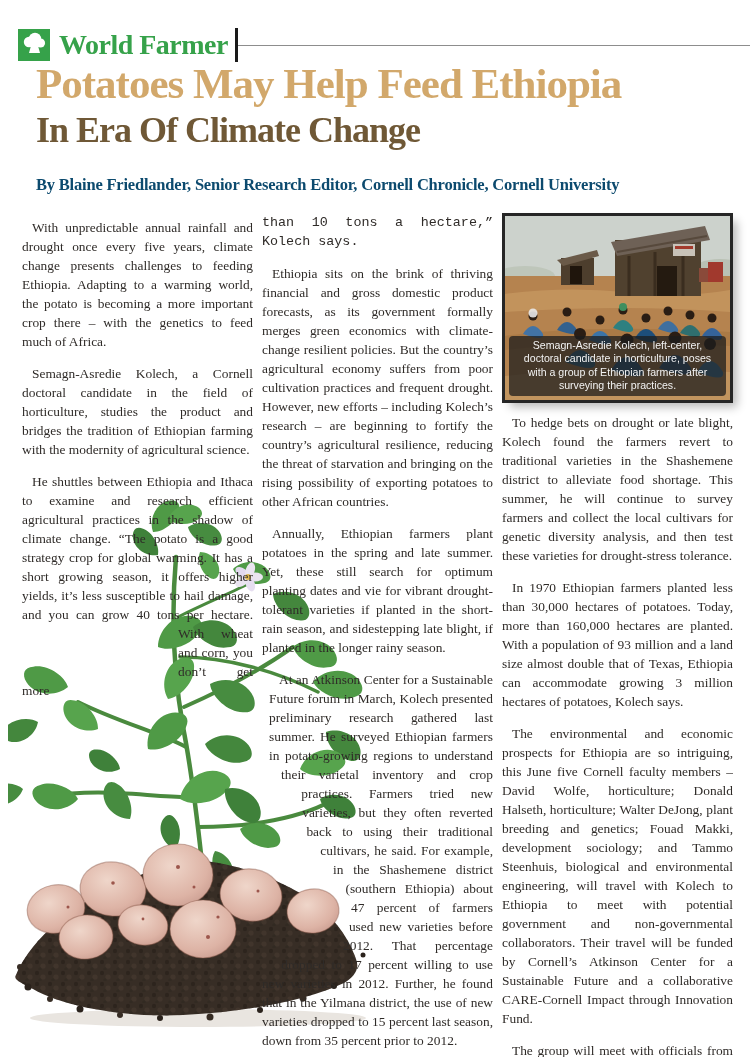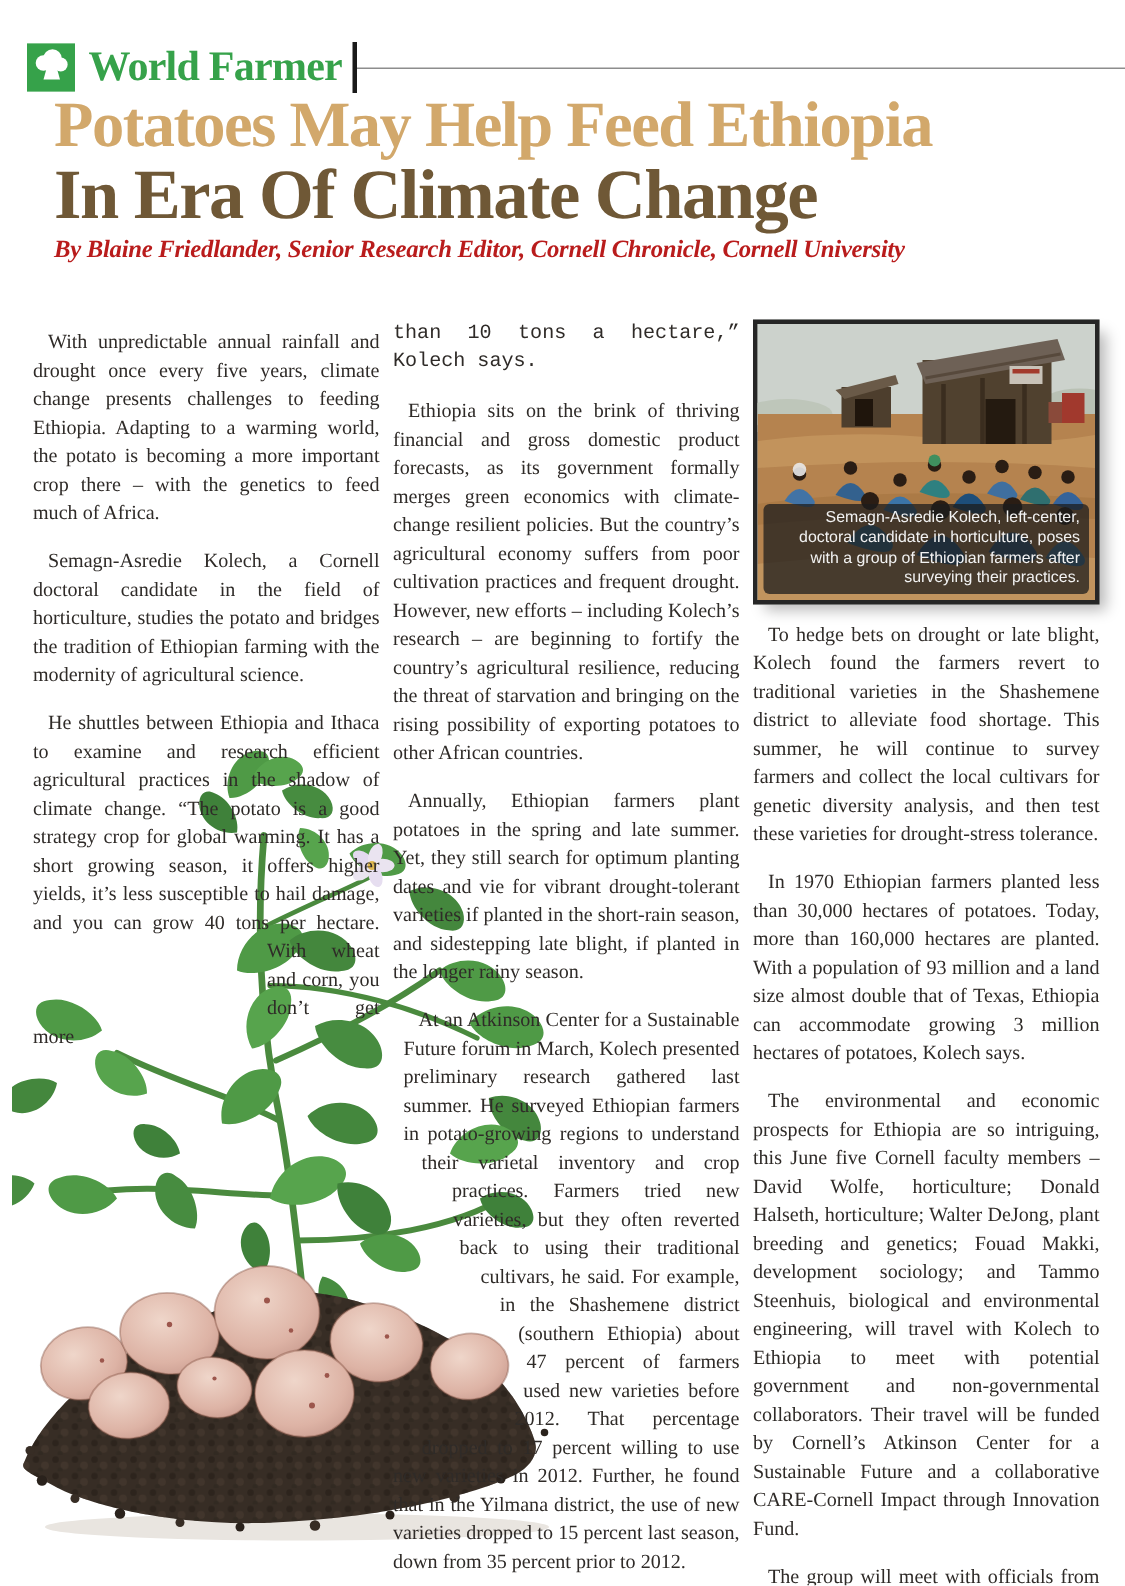--- a/index.html
+++ b/index.html
@@ -9,22 +9,22 @@
   
   .masthead{position:absolute;top:26px;left:18px;right:0;height:38px;display:flex;align-items:center;text-align:right;}
   .logo{width:32px;height:32px;flex:0 0 32px;background:#36a24a;display:flex;align-items:center;justify-content:center;}
   .brand{font-size:28px;font-weight:bold;color:#36a24a;margin-left:9px;letter-spacing:-0.5px;white-space:nowrap;}
   .vbar{width:3px;height:34px;background:#1a1a1a;margin-left:7px;flex:0 0 3px;}
   .hline{flex:1;height:1px;background:#8d8d8d;margin-top:1px;}
 
   
   .titleblock{position:absolute;top:62px;left:36px;right:20px;}
   .title1{font-size:43px;line-height:44px;font-weight:bold;color:#d2a86b;letter-spacing:-1px;}
-  .title2{font-size:47px;line-height:48px;font-weight:bold;color:#6f5836;letter-spacing:-1px;}
-  .byline{margin-top:2px;font-size:16.5px;font-style:italic;font-weight:600;color:#b91c1c;letter-spacing:-0.2px;}
+  .title2{font-size:36px;line-height:48px;font-weight:bold;color:#6f5836;letter-spacing:-1px;}
+  .byline{margin-top:21px;font-size:16.5px;font-weight:600;color:#0c4a6e;letter-spacing:-0.2px;}
 
   
   .columns{position:absolute;top:213px;left:22px;width:711px;display:flex;gap:9px;z-index:2;}
   .col{width:231px;flex:0 0 231px;font-size:13.4px;line-height:19px;text-align:justify;hyphens:auto;}
   .col1{padding-top:5px;}
   .body-p{margin:0 0 13px 0;text-indent:10px;}
   .cont{text-indent:0;font-family:Liberation Mono, monospace;}
 
   
   .spacer-c1{float:left;width:150px;height:42px;margin-right:6px;}
@@ -34,21 +34,21 @@
   .spacer-soil{float:left;width:165px;height:175px;margin-right:4px;
      shape-outside:polygon(0px 0px,0px 22px,30px 38px,62px 58px,88px 76px,104px 95px,122px 114px,118px 133px,112px 152px,118px 175px,0px 175px);
      shape-margin:5px;}
 
   
   .photo{position:relative;width:225px;height:184px;border:3px solid #262626;margin-bottom:10px;
          box-shadow:6px 6px 9px -2px rgba(0,0,0,.28);background:#c9cfc9;}
   .photo svg{display:block;}
   .caption{position:absolute;left:4px;right:4px;bottom:4px;background:rgba(28,28,28,.74);color:#f2f2f2;
            font-family:"Liberation Sans", sans-serif;font-size:10.6px;line-height:13.6px;
-           padding:3px 6px;border-radius:4px;text-align:right;}
+           padding:3px 6px;border-radius:4px;text-align:center;}
 
   
   .plant{position:absolute;left:8px;top:497px;width:365px;height:535px;z-index:1;}
 </style>
 </head>
 <body>
 
 <div class="page">
 
   <div class="masthead">
@@ -71,32 +71,32 @@
   <div class="titleblock">
     <div class="title1">Potatoes May Help Feed Ethiopia</div>
     <div class="title2">In Era Of Climate Change</div>
     <div class="byline">By Blaine Friedlander, Senior Research Editor, Cornell Chronicle, Cornell University</div>
   </div>
 
   <div class="columns">
 
     <div class="col col1">
       <p class="body-p"><span>With unpredictable annual rainfall and drought once every five years, climate change presents challenges to feeding Ethiopia. Adapting to a warming world, the potato is becoming a more important crop there – with the genetics to feed much of Africa.</span></p>
-      <p class="body-p"><span>Semagn-Asredie Kolech, a Cornell doctoral candidate in the field of horticulture, studies the potato and bridges the tradition of Ethiopian farming with the modernity of agricultural science.</span></p>
+      <p class="body-p"><span>Semagn-Asredie Kolech, a Cornell doctoral candidate in the field of horticulture, studies the product and bridges the tradition of Ethiopian farming with the modernity of agricultural science.</span></p>
       <p class="body-p">
         <span>He shuttles between Ethiopia and Ithaca to examine and research efficient agricultural practices in the shadow of climate change. “The potato is a good strategy crop for global warming. It has a short growing season, it offers higher yields, it’s less susceptible to hail damage, and you can grow 40 tons per hectare. With wheat</span>
         <span class="spacer-c1"></span>
         <span>and corn, you don’t get more</span>
       </p>
     </div>
 
     <div class="col col2">
       <p class="body-p cont"><span>than 10 tons a hectare,” Kolech says.</span></p>
       <p class="body-p"><span>Ethiopia sits on the brink of thriving financial and gross domestic product forecasts, as its government formally merges green economics with climate-change resilient policies. But the country’s agricultural economy suffers from poor cultivation practices and frequent drought. However, new efforts – including Kolech’s research – are beginning to fortify the country’s agricultural resilience, reducing the threat of starvation and bringing on the rising possibility of exporting potatoes to other African countries.</span></p>
-      <p class="body-p"><span>Annually, Ethiopian farmers plant potatoes in the spring and late summer. Yet, they still search for optimum planting dates and vie for vibrant drought-tolerant varieties if planted in the short-rain season, and sidestepping late blight, if planted in the longer rainy season.</span></p>
+      <p class="body-p"><span>Annually, Ethiopian farmers plant potatoes in the spring and late summer. Yet, these still search for optimum planting dates and vie for vibrant drought-tolerant varieties if planted in the short-rain season, and sidestepping late blight, if planted in the longer rainy season.</span></p>
       <p class="body-p">
         <span class="spacer-leaf"></span>
         <span>At an Atkinson Center for a Sustainable Future forum in March, Kolech presented preliminary research gathered last summer. He surveyed Ethiopian farmers in potato-growing regions to understand their varietal inventory and crop practices. Farmers tried new varieties, but they often reverted back to using their traditional cultivars, he said. For example, in the Shashemene district (southern Ethiopia) about 47 percent of farmers used new varieties before 2012. That percentage dropped to 17 percent willing to use new varieties in 2012. Further, he found that in the Yilmana district, the use of new varieties dropped to 15 percent last season, down from 35 percent prior to 2012.</span>
       </p>
       <p class="body-p">
         <span class="spacer-soil"></span>
         <span>Kolech said that he found that the usage drop-off is due mostly to poor storage quality. New varieties have good attributes, such as high yield and late blight resistance, but in northwestern Ethiopia where more than 40 percent of potatoes are grown, the potato color and taste changes in storage earlier than the local varieties.</span>
       </p>
     </div>
 

